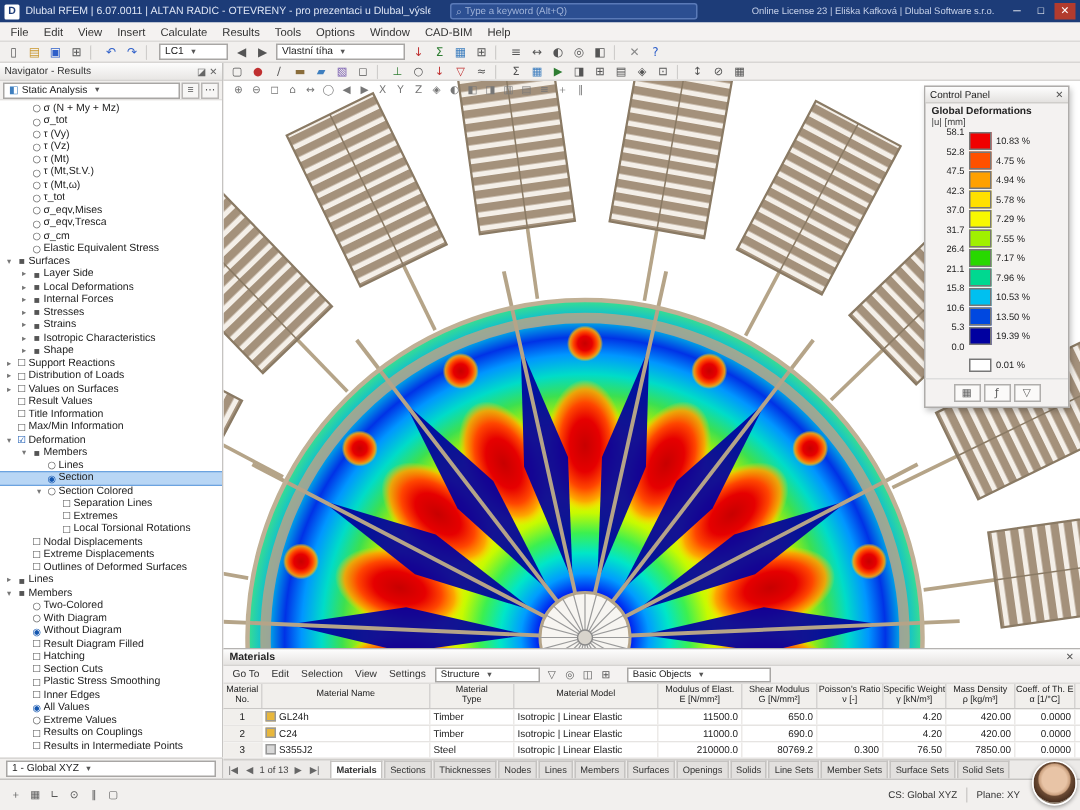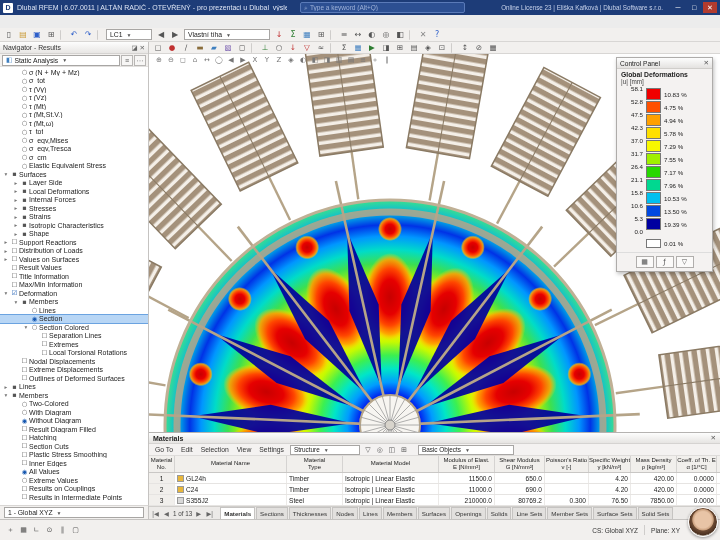--- a/index.html
+++ b/index.html
@@ -121,20 +121,34 @@
       <input placeholder="Type a keyword (Alt+Q)" style="">
     </div>
     <div class="tright">
       <span class="license">Online License 23 | Eliška Kafková | Dlubal Software s.r.o.</span>
       <span class="winbtn">─</span>
       <span class="winbtn">□</span>
       <span class="winbtn close">✕</span>
     </div>
   </div>
 
+  <div class="menubar">
+
+  <span>File</span>
+      <span>Edit</span>
+      <span>View</span>
+      <span>Insert</span>
+      <span>Calculate</span>
+      <span>Results</span>
+      <span>Tools</span>
+      <span>Options</span>
+      <span>Window</span>
+      <span>CAD-BIM</span>
+      <span>Help</span>
+    </div>
 
   <div class="toolbar1">
     <span style="display:flex;align-items:center">
 
     <span class="ticon">▯</span>
         <span class="ticon" style="color:#c9962e">▤</span>
         <span class="ticon" style="color:#2e5fc9">▣</span>
         <span class="ticon">⊞</span>
         <span class="ticon sep"></span>
         <span class="ticon" style="color:#2e5fc9">↶</span>

